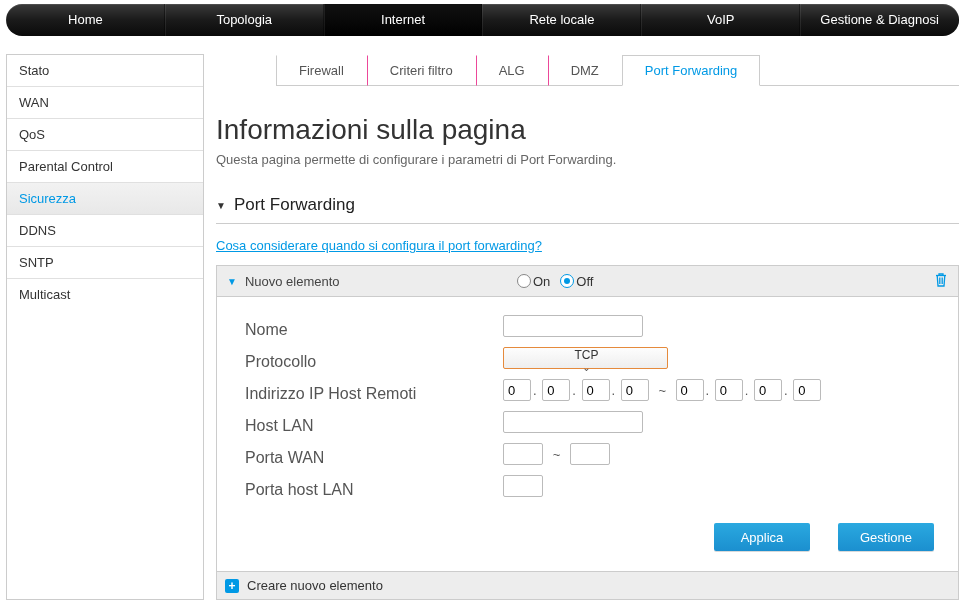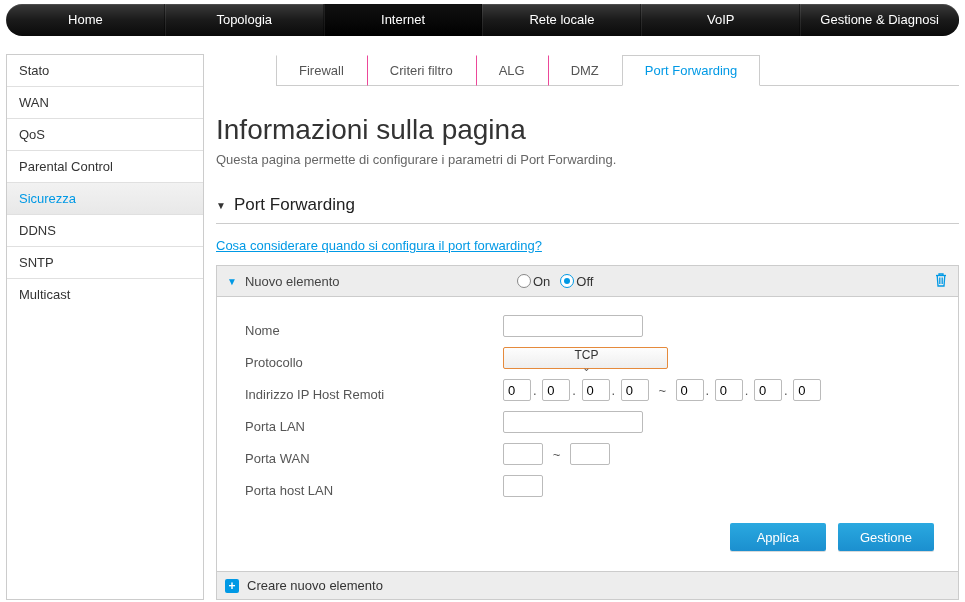--- a/index.html
+++ b/index.html
@@ -188,21 +188,21 @@
     }
     .form-row {
       display: flex;
       align-items: center;
       min-height: 30px;
       margin-bottom: 2px;
     }
     .form-label {
       width: 258px;
       color: #555;
-      font-size: 13px;
+      font-size: 16px;
       margin-top: 8px;
     }
     .form-field input[type="text"] {
       border: 1px solid #bbb;
       height: 22px;
       padding: 0 4px;
       font-size: 13px;
       border-radius: 2px;
     }
     .txt-wide { width: 140px; }
@@ -222,21 +222,21 @@
       font-size: 12px;
       flex-direction: column;
     }
     .select-wrap .chev { font-size: 10px; color: #555; }
     .ip-sep { margin: 0 2px; color: #555; }
     .range-sep { margin: 0 6px; color: #555; }
     
     .btn-row {
       display: flex;
       justify-content: flex-end;
-      gap: 12px;
+      gap: 28px;
       padding: 20px 14px 16px 0;
     }
     .btn {
       min-width: 96px;
       height: 28px;
       background: linear-gradient(to bottom, #2aa9e0, #1b8fcf);
       color: #fff;
       border: none;
       border-radius: 2px;
       font-size: 13px;
@@ -364,21 +364,21 @@
             <input type="text" class="txt-narrow" value="0" style=""><span class="ip-sep">.</span>
             <input type="text" class="txt-narrow" value="0" style="">
             <span class="range-sep">~</span>
             <input type="text" class="txt-narrow" value="0" style=""><span class="ip-sep">.</span>
             <input type="text" class="txt-narrow" value="0" style=""><span class="ip-sep">.</span>
             <input type="text" class="txt-narrow" value="0" style=""><span class="ip-sep">.</span>
             <input type="text" class="txt-narrow" value="0" style="">
           </div>
         </div>
         <div class="form-row">
-          <div class="form-label">Porta LAN</div>
+          <div class="form-label">Host LAN</div>
           <div class="form-field">
             <input type="text" class="txt-wide" value="" style="">
           </div>
         </div>
         <div class="form-row">
           <div class="form-label">Porta WAN</div>
           <div class="form-field">
             <input type="text" class="txt-med" value="" style="">
             <span class="range-sep">~</span>
             <input type="text" class="txt-med" value="" style="">

